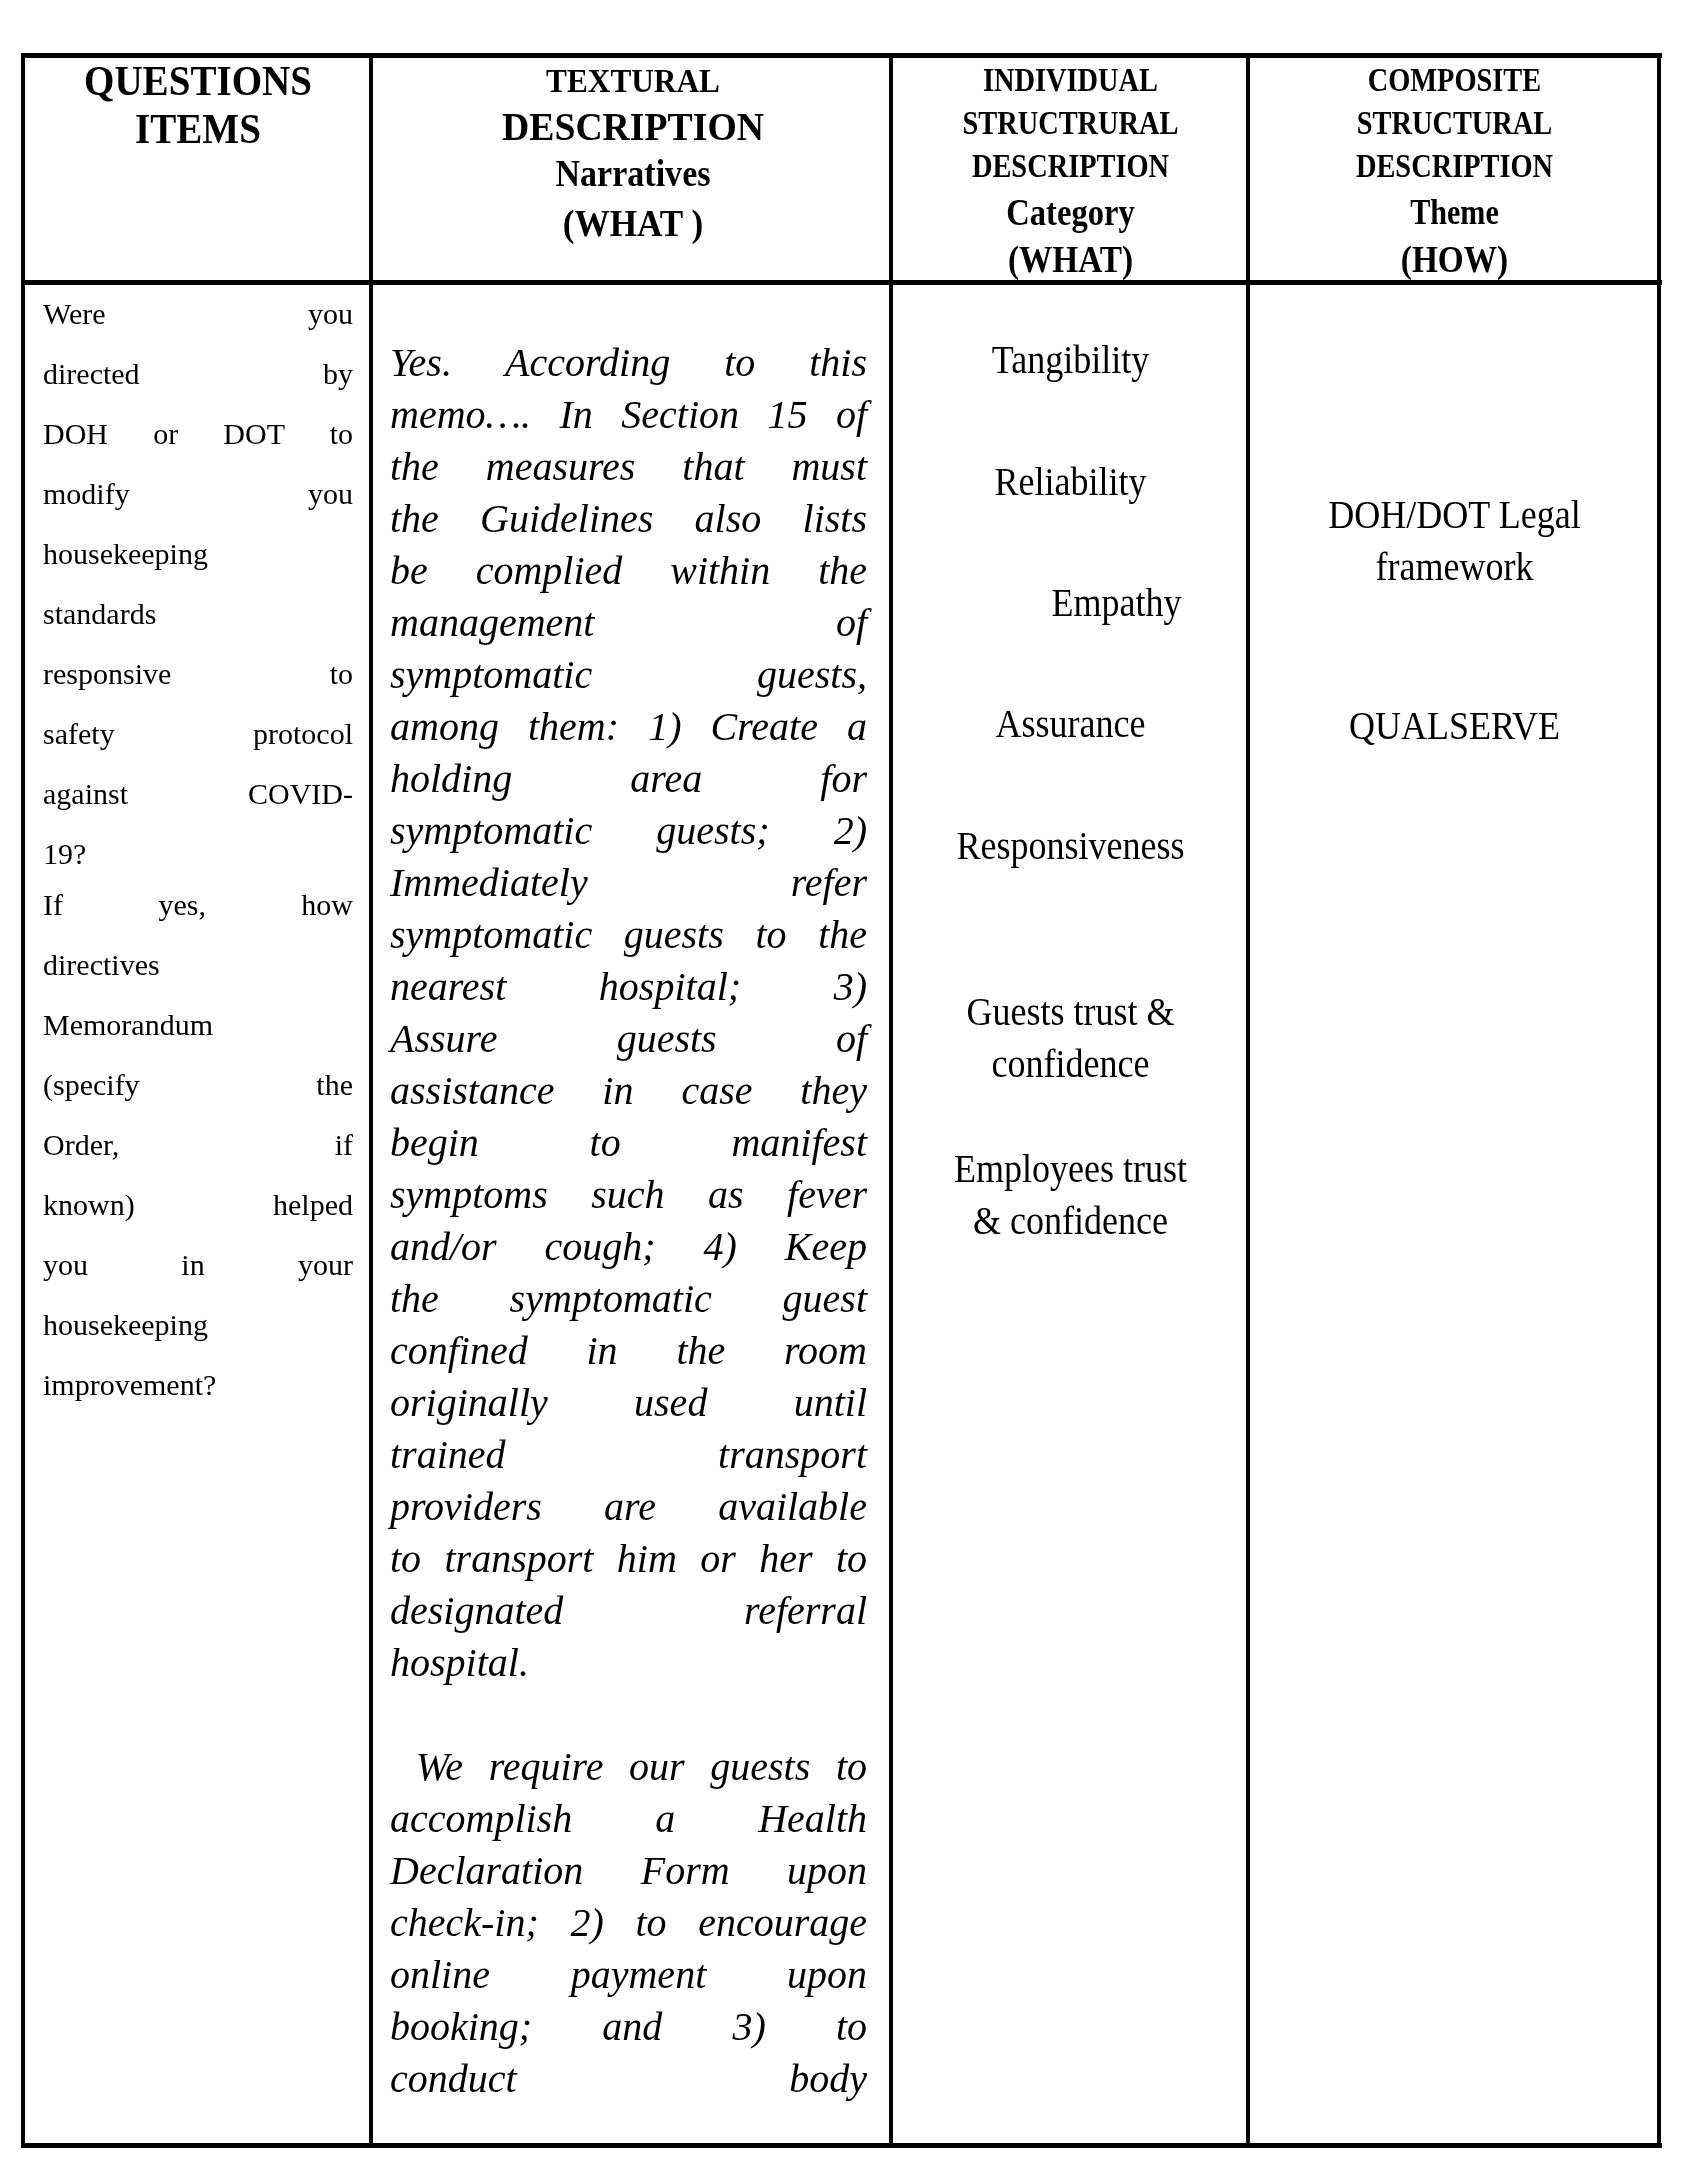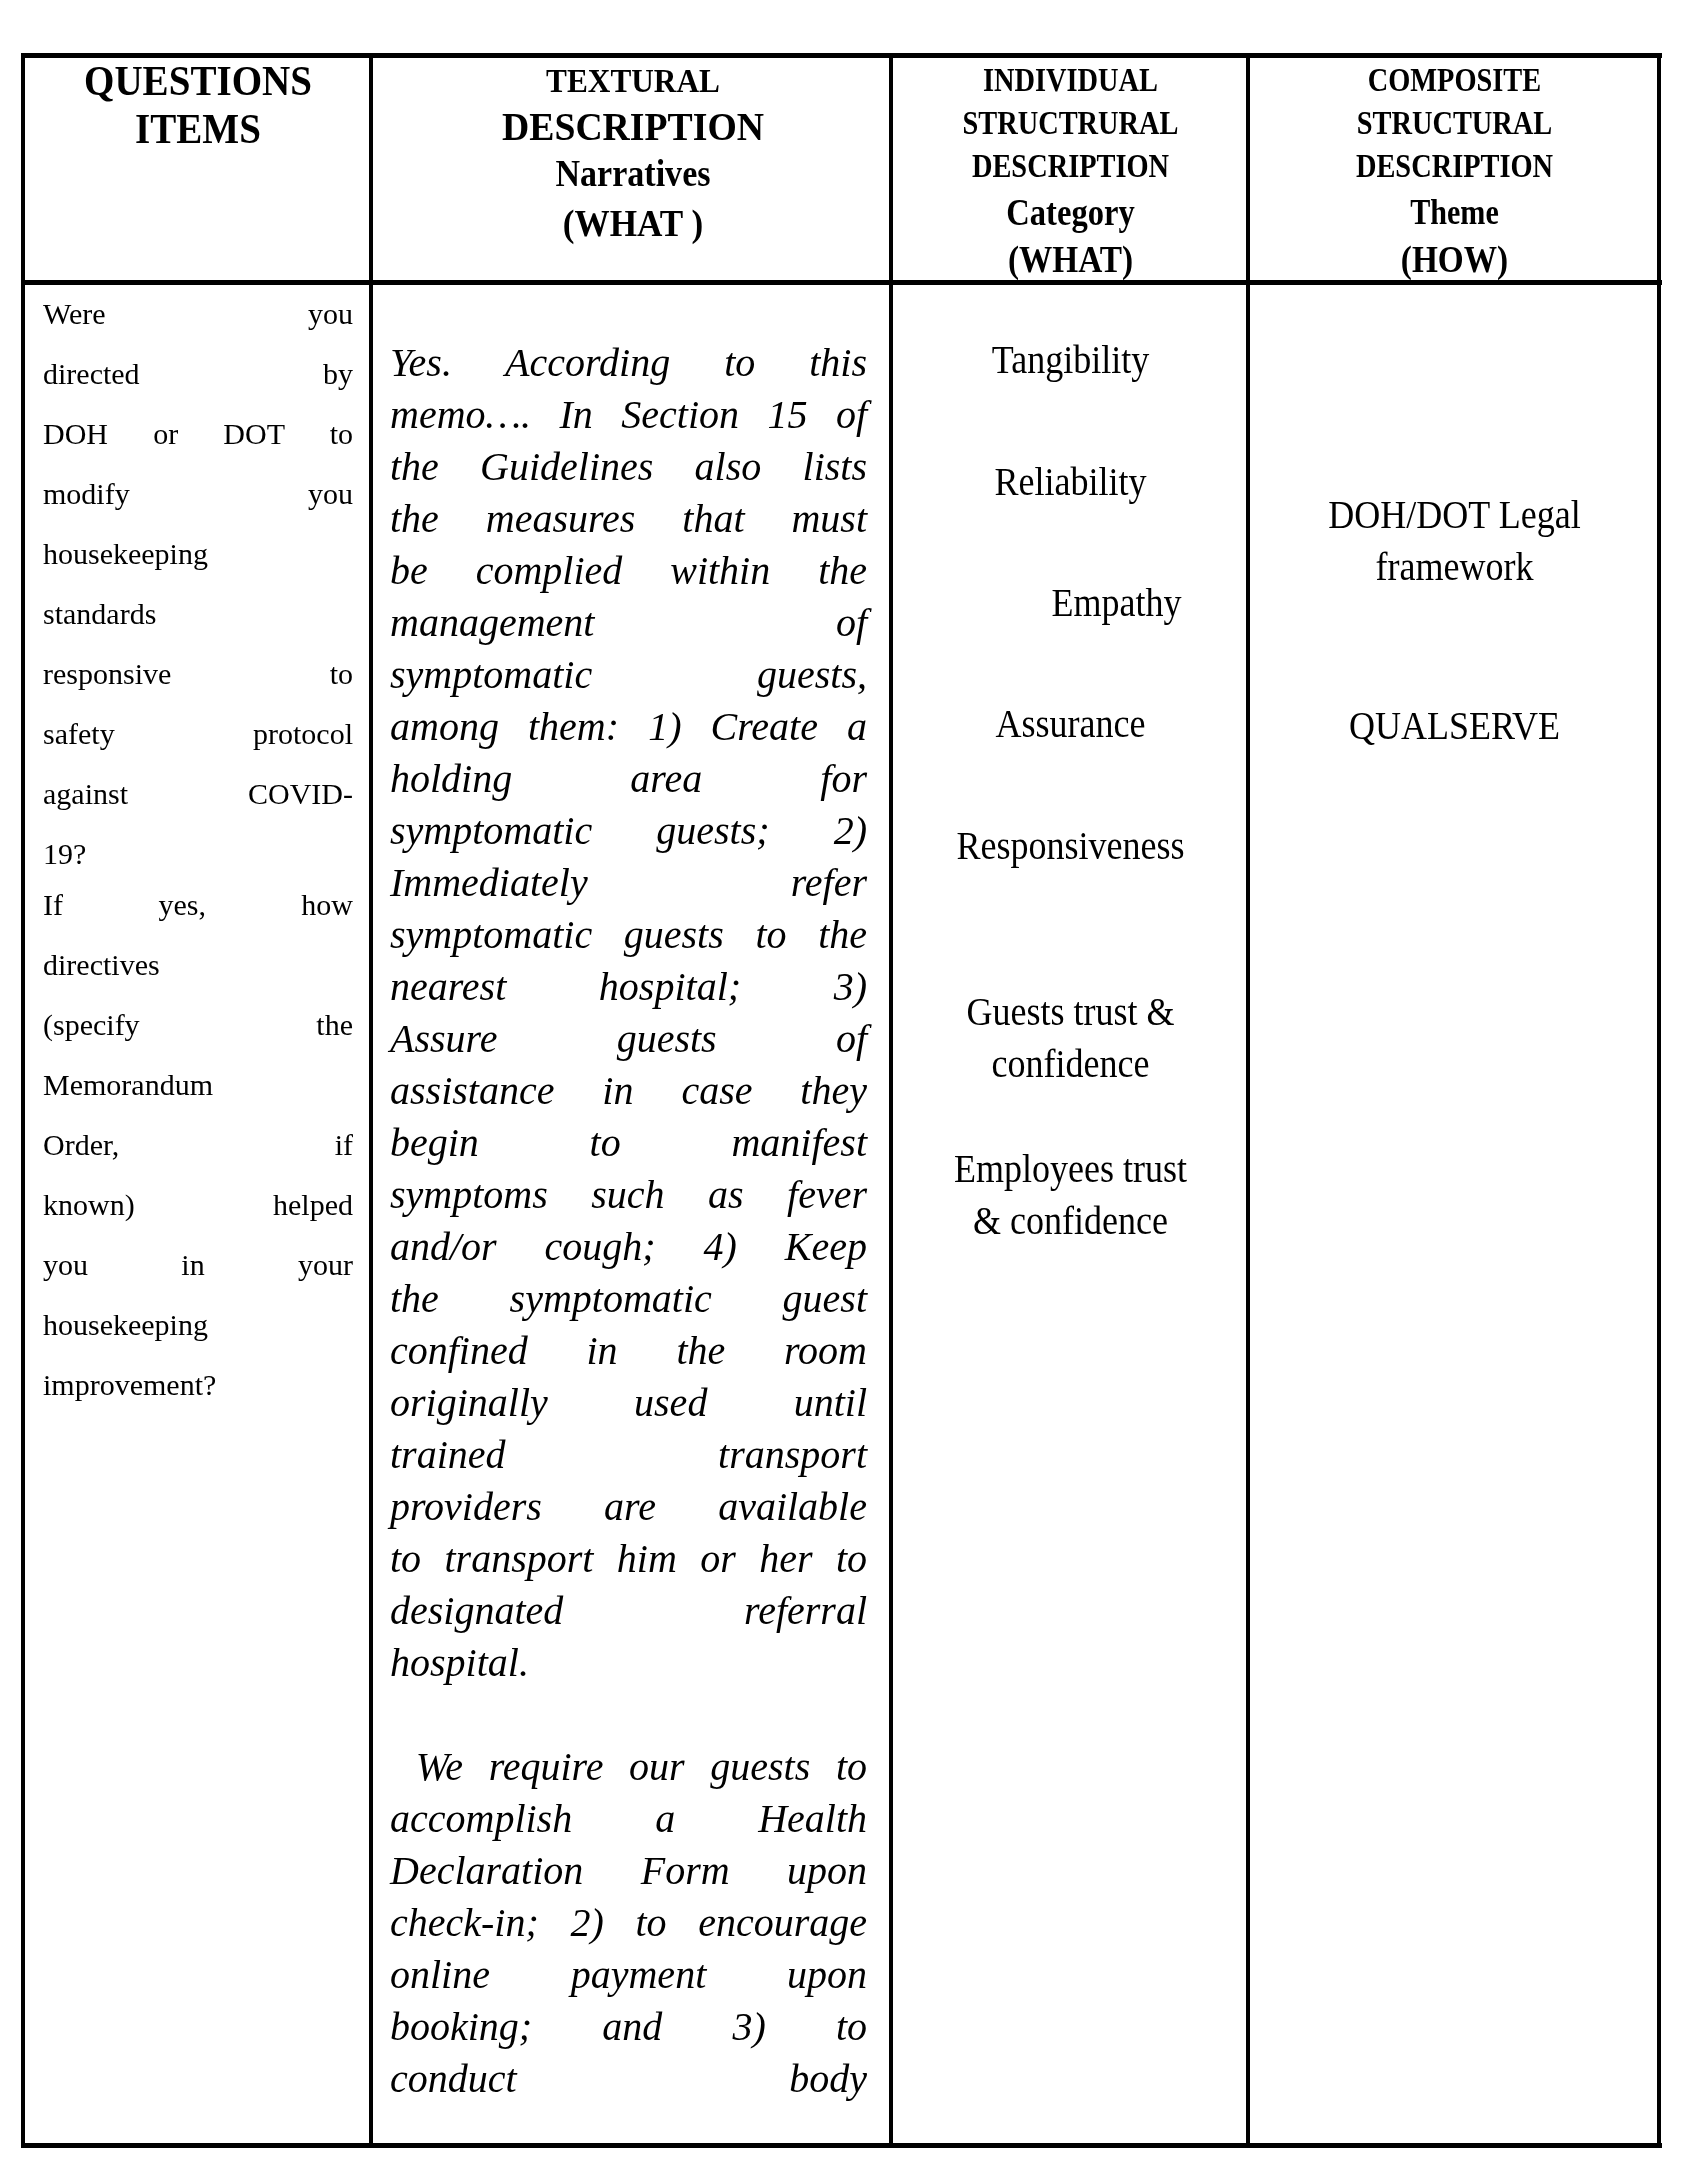--- a/index.html
+++ b/index.html
@@ -166,35 +166,35 @@
       <span class="ln">DOH or DOT to</span>
       <span class="ln">modify you</span>
       <span class="ln last">housekeeping</span>
       <span class="ln last">standards</span>
       <span class="ln">responsive to</span>
       <span class="ln">safety protocol</span>
       <span class="ln">against COVID-</span>
       <span class="ln last" style="height:51px;">19?</span>
       <span class="ln">If yes, how</span>
       <span class="ln last">directives</span>
+      <span class="ln last">Memorandum</span>
       <span class="ln">(specify the</span>
-      <span class="ln last">Memorandum</span>
       <span class="ln">Order, if</span>
       <span class="ln">known) helped</span>
       <span class="ln">you in your</span>
       <span class="ln last">housekeeping</span>
       <span class="ln last">improvement?</span>
     </div>
 
     <div class="col-n">
       <div>
         <span class="ln">Yes. According to this</span>
         <span class="ln">memo…. In Section 15 of</span>
+        <span class="ln">the measures that must</span>
         <span class="ln">the Guidelines also lists</span>
-        <span class="ln">the measures that must</span>
         <span class="ln">be complied within the</span>
         <span class="ln">management of</span>
         <span class="ln">symptomatic guests,</span>
         <span class="ln">among them: 1) Create a</span>
         <span class="ln">holding area for</span>
         <span class="ln">symptomatic guests; 2)</span>
         <span class="ln">Immediately refer</span>
         <span class="ln">symptomatic guests to the</span>
         <span class="ln">nearest hospital; 3)</span>
         <span class="ln">Assure guests of</span>

